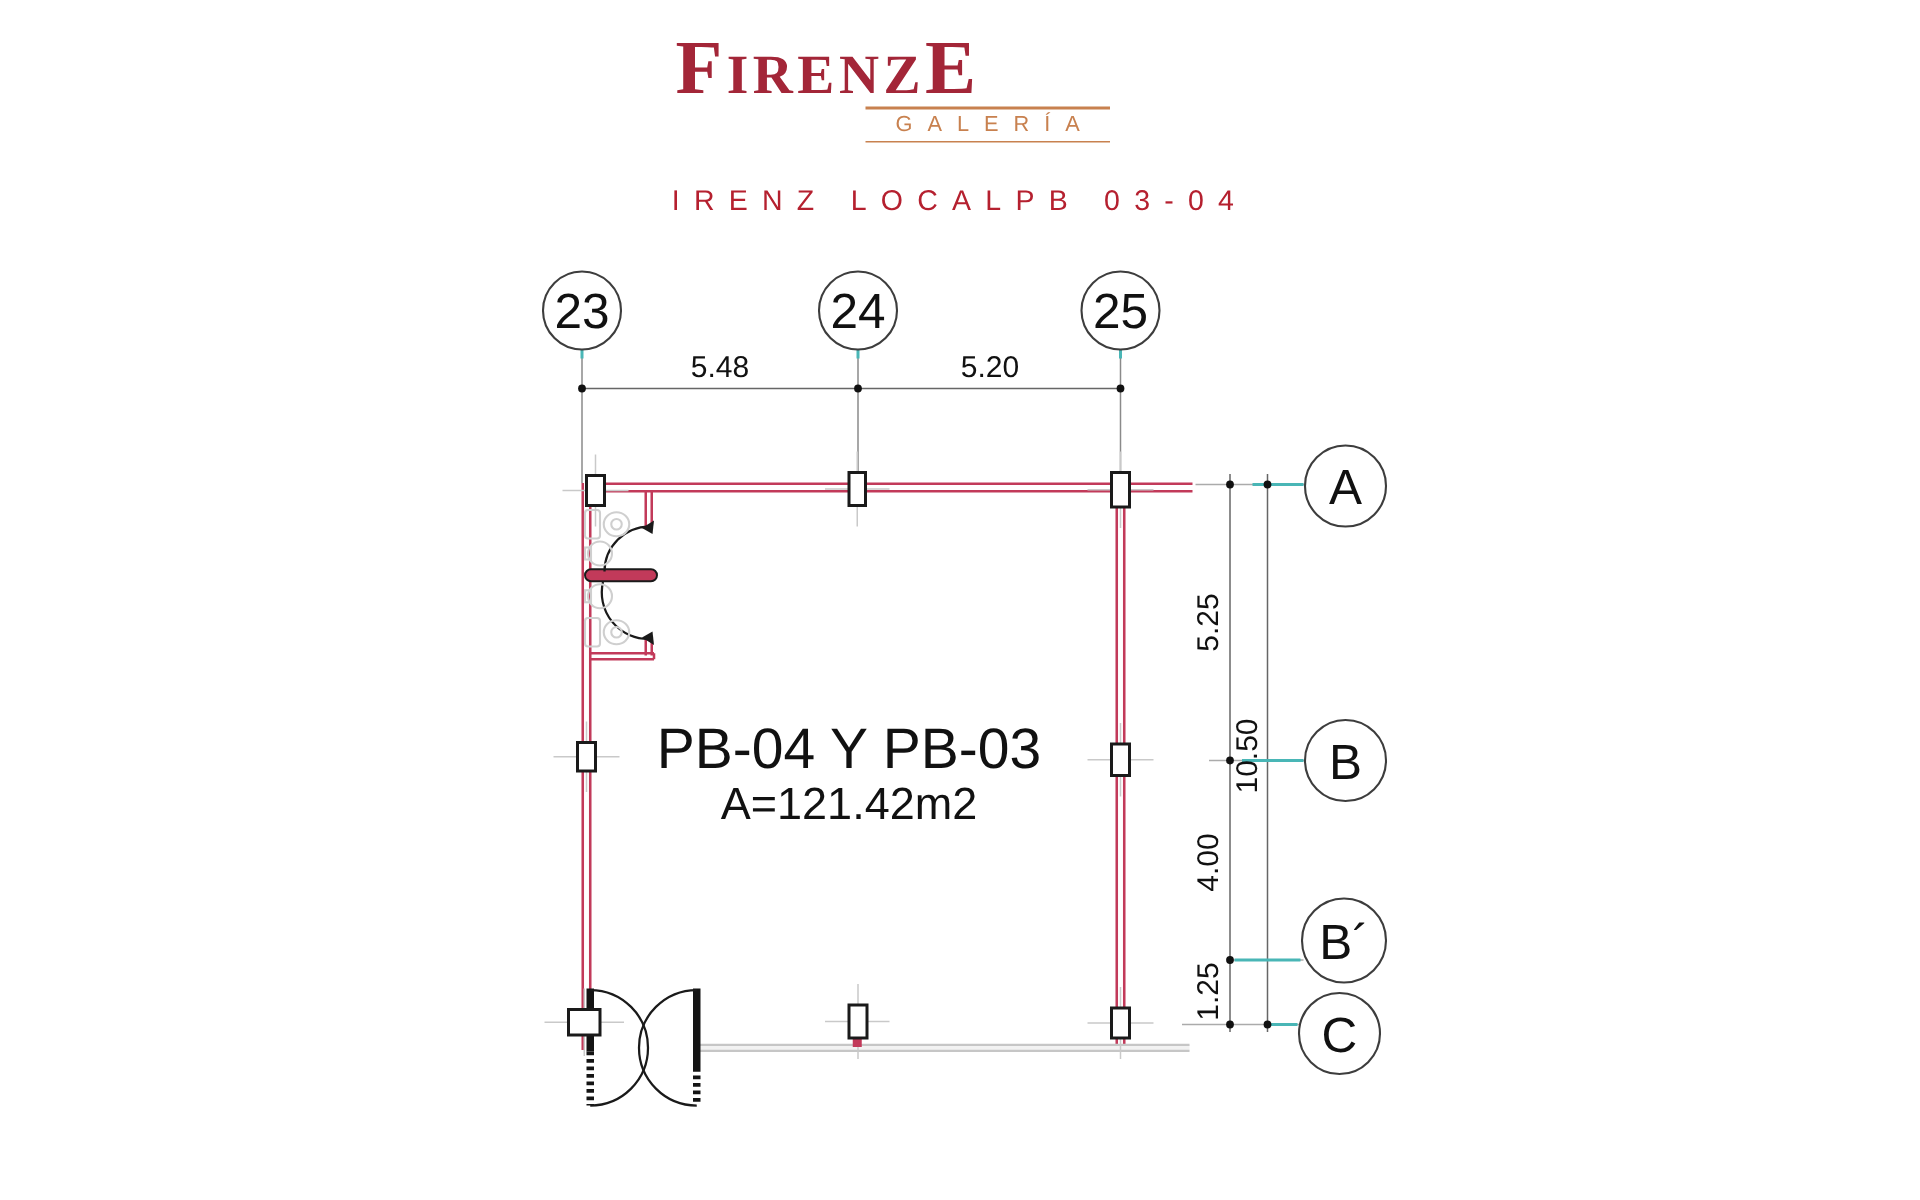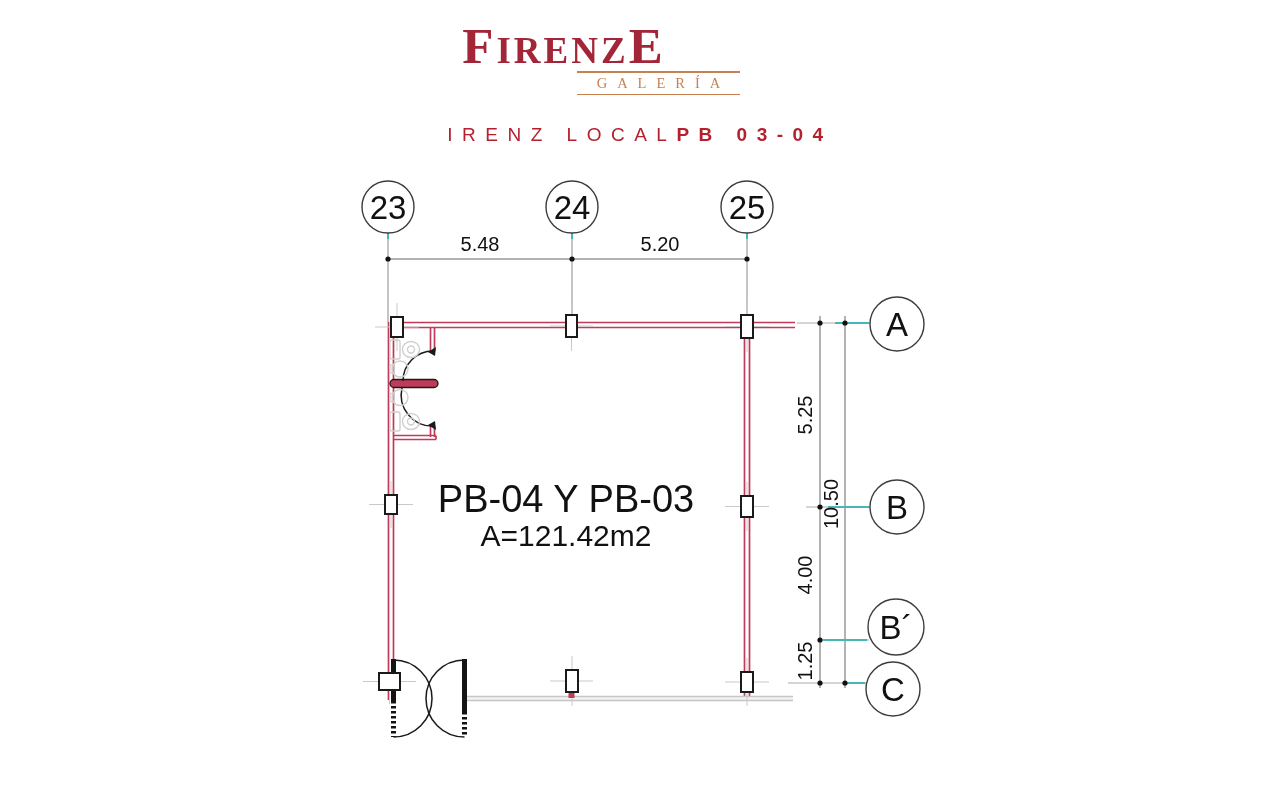--- a/index.html
+++ b/index.html
@@ -2,29 +2,29 @@
 <html><head>
 <meta charset="utf-8">
 <style>
   html,body{margin:0;padding:0;}
   body{width:1280px;height:800px;background:#ffffff;position:relative;overflow:hidden;
        font-family:"Liberation Sans",sans-serif;}
 
   
   .brand-name{position:absolute;top:24px;left:0;width:1104px;text-align:center;
     color:#A32638;font-family:"Liberation Serif",serif;font-size:37px;line-height:44px;
-    letter-spacing:3px;font-weight:bold;padding-left:12px;}
+    letter-spacing:3px;font-weight:bold;}
   .brand-name .cap{font-size:51px;}
   .sub-block{position:absolute;top:71px;left:577px;width:163px;text-align:center;}
   .rule{height:1.5px;background:#C8814F;}
-  .galeria{margin:2px 0 3px;font-family:Liberation Serif, serif;font-size:14.5px;
+  .galeria{margin:2px 0 3px;font-family:Liberation Sans, sans-serif;font-size:14.5px;
     letter-spacing:10px;padding-left:10px;color:#C8814F;line-height:16px;}
   .sheet-title{position:absolute;top:125px;left:0;width:1280px;text-align:center;
     font-size:19px;color:#B5202F;letter-spacing:9.5px;line-height:19px;}
-  .sheet-title .t-bold{font-weight:bold;}
+  .sheet-title .t-bold{font-weight:normal;}
 
   
   svg{position:absolute;left:0;top:0;}
   .stem{stroke:#8a8a8a;stroke-width:1;}
   .dim{stroke:#666;stroke-width:1;}
   .leader{stroke:#ABABAB;stroke-width:1;}
   .teal{stroke:#49B6B6;stroke-width:2;}
   .dot{fill:#111;}
   .axis-circle{fill:#fff;stroke:#3d3d3d;stroke-width:1.4;}
   .axis-label{font-size:33px;fill:#111;text-anchor:middle;}

